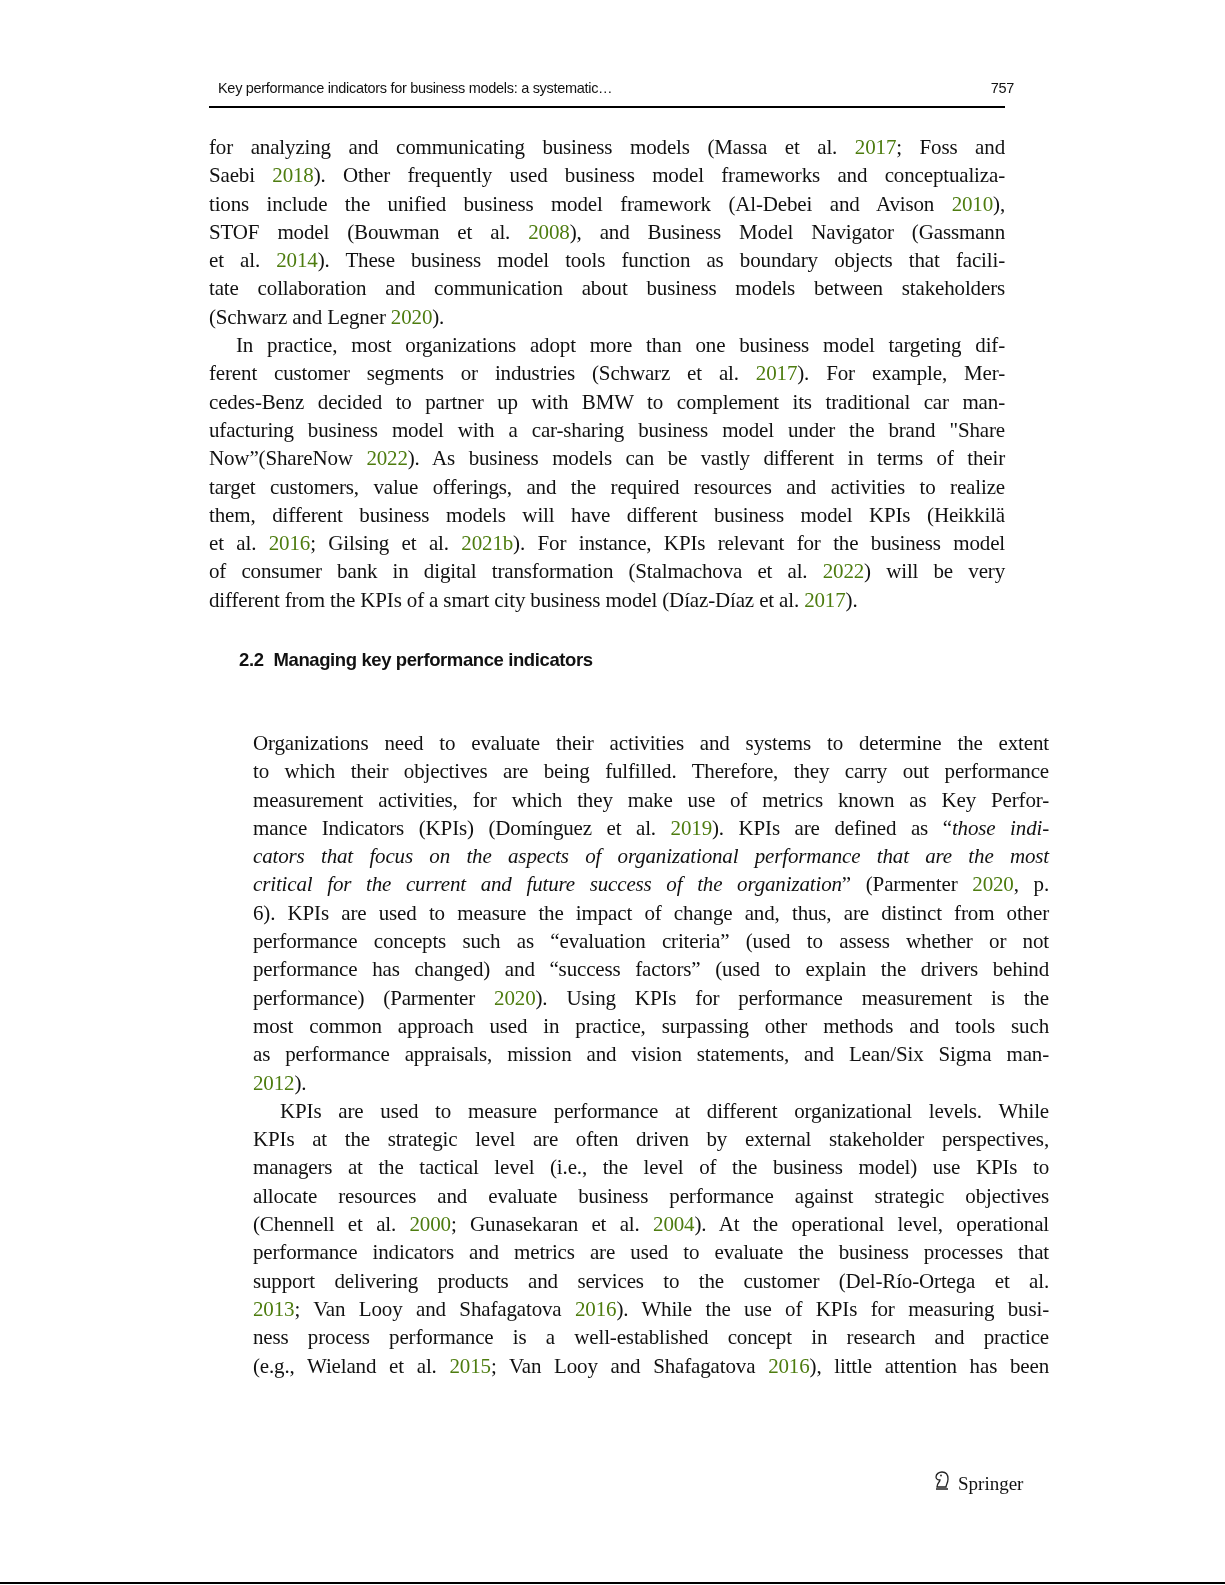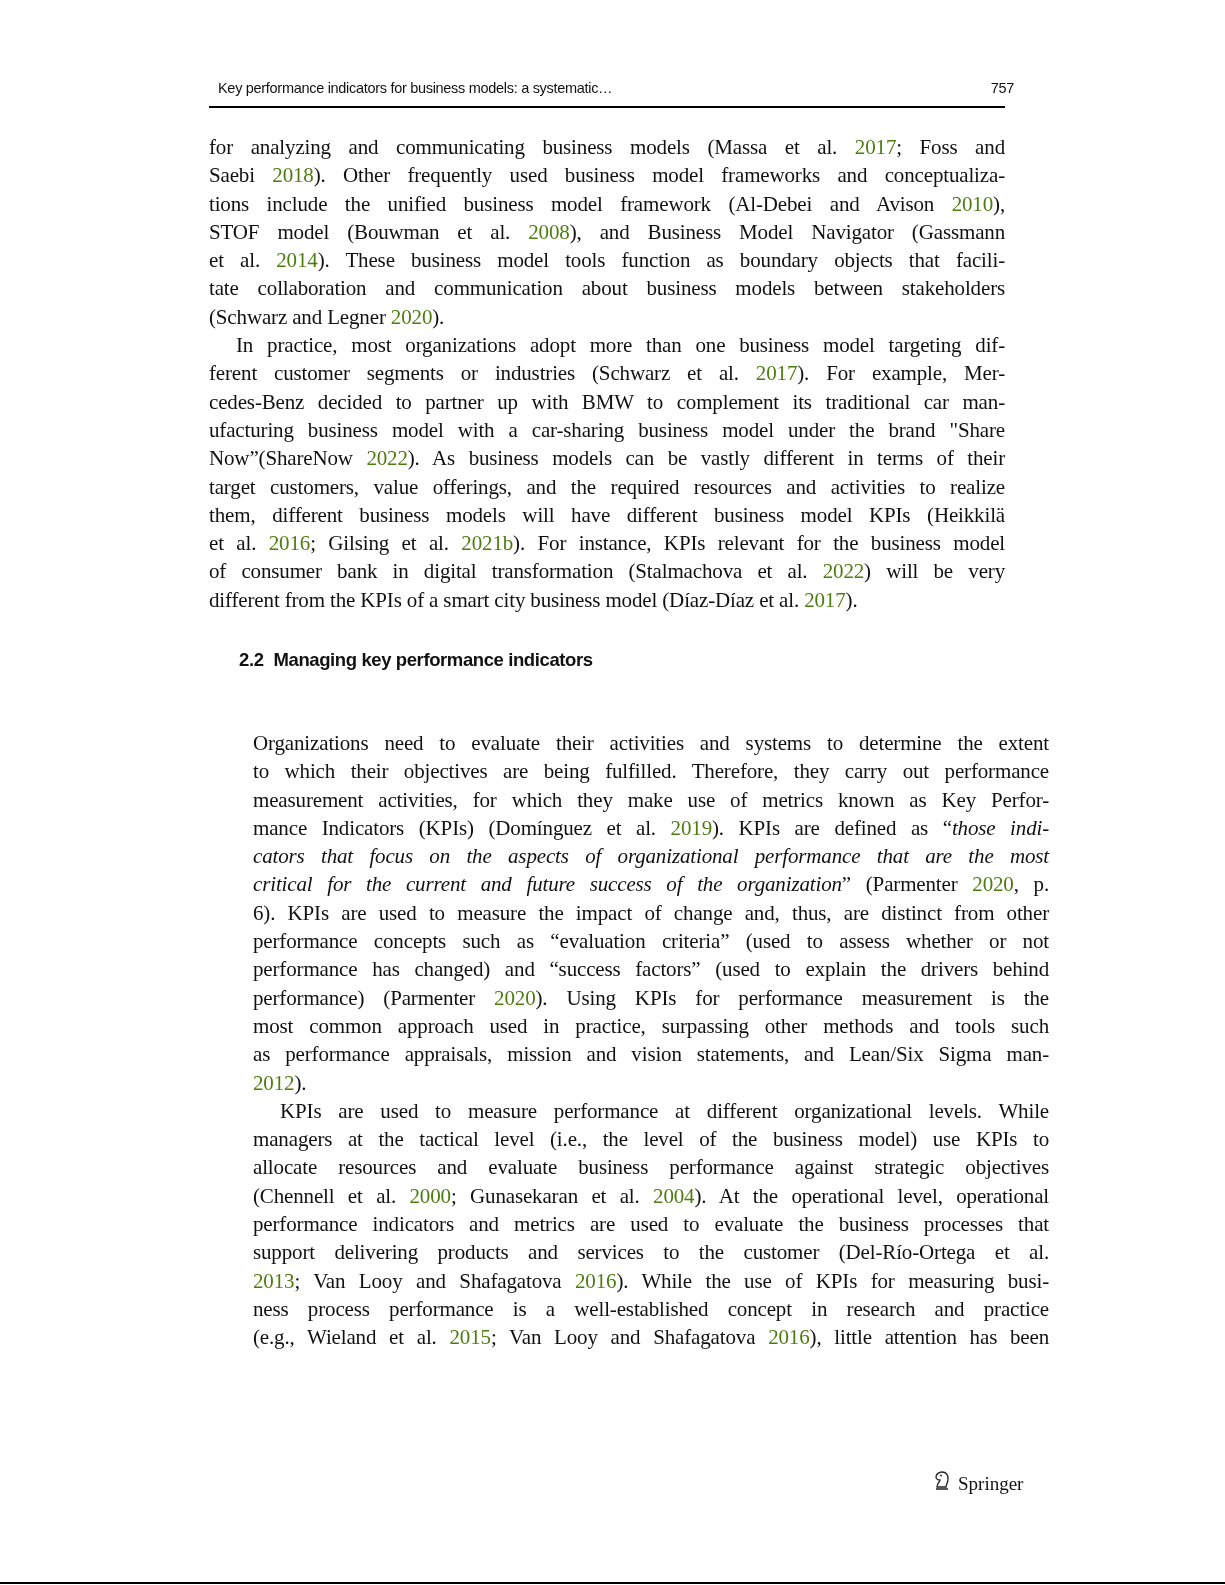--- a/index.html
+++ b/index.html
@@ -77,20 +77,21 @@
       <span class="line"><span class="it">cators that focus on the aspects of organizational performance that are the most</span></span>
       <span class="line"><span class="it">critical for the current and future success of the organization</span>” (Parmenter <a class="cite">2020</a>, p.</span>
       <span class="line">6). KPIs are used to measure the impact of change and, thus, are distinct from other</span>
       <span class="line">performance concepts such as “evaluation criteria” (used to assess whether or not</span>
       <span class="line">performance has changed) and “success factors” (used to explain the drivers behind</span>
       <span class="line">performance) (Parmenter <a class="cite">2020</a>). Using KPIs for performance measurement is the</span>
       <span class="line">most common approach used in practice, surpassing other methods and tools such</span>
       <span class="line">as performance appraisals, mission and vision statements, and Lean/Six Sigma man-</span>
       <span class="line last"><a class="cite">2012</a>).</span>
       <span class="line indent">KPIs are used to measure performance at different organizational levels. While</span>
+      <span class="line">KPIs at the strategic level are often driven by external stakeholder perspectives,</span>
       <span class="line">managers at the tactical level (i.e., the level of the business model) use KPIs to</span>
       <span class="line">allocate resources and evaluate business performance against strategic objectives</span>
       <span class="line">(Chennell et al. <a class="cite">2000</a>; Gunasekaran et al. <a class="cite">2004</a>). At the operational level, operational</span>
       <span class="line">performance indicators and metrics are used to evaluate the business processes that</span>
       <span class="line">support delivering products and services to the customer (Del-Río-Ortega et al.</span>
       <span class="line"><a class="cite">2013</a>; Van Looy and Shafagatova <a class="cite">2016</a>). While the use of KPIs for measuring busi-</span>
       <span class="line">ness process performance is a well-established concept in research and practice</span>
       <span class="line">(e.g., Wieland et al. <a class="cite">2015</a>; Van Looy and Shafagatova <a class="cite">2016</a>), little attention has been</span>
     </div>
 

